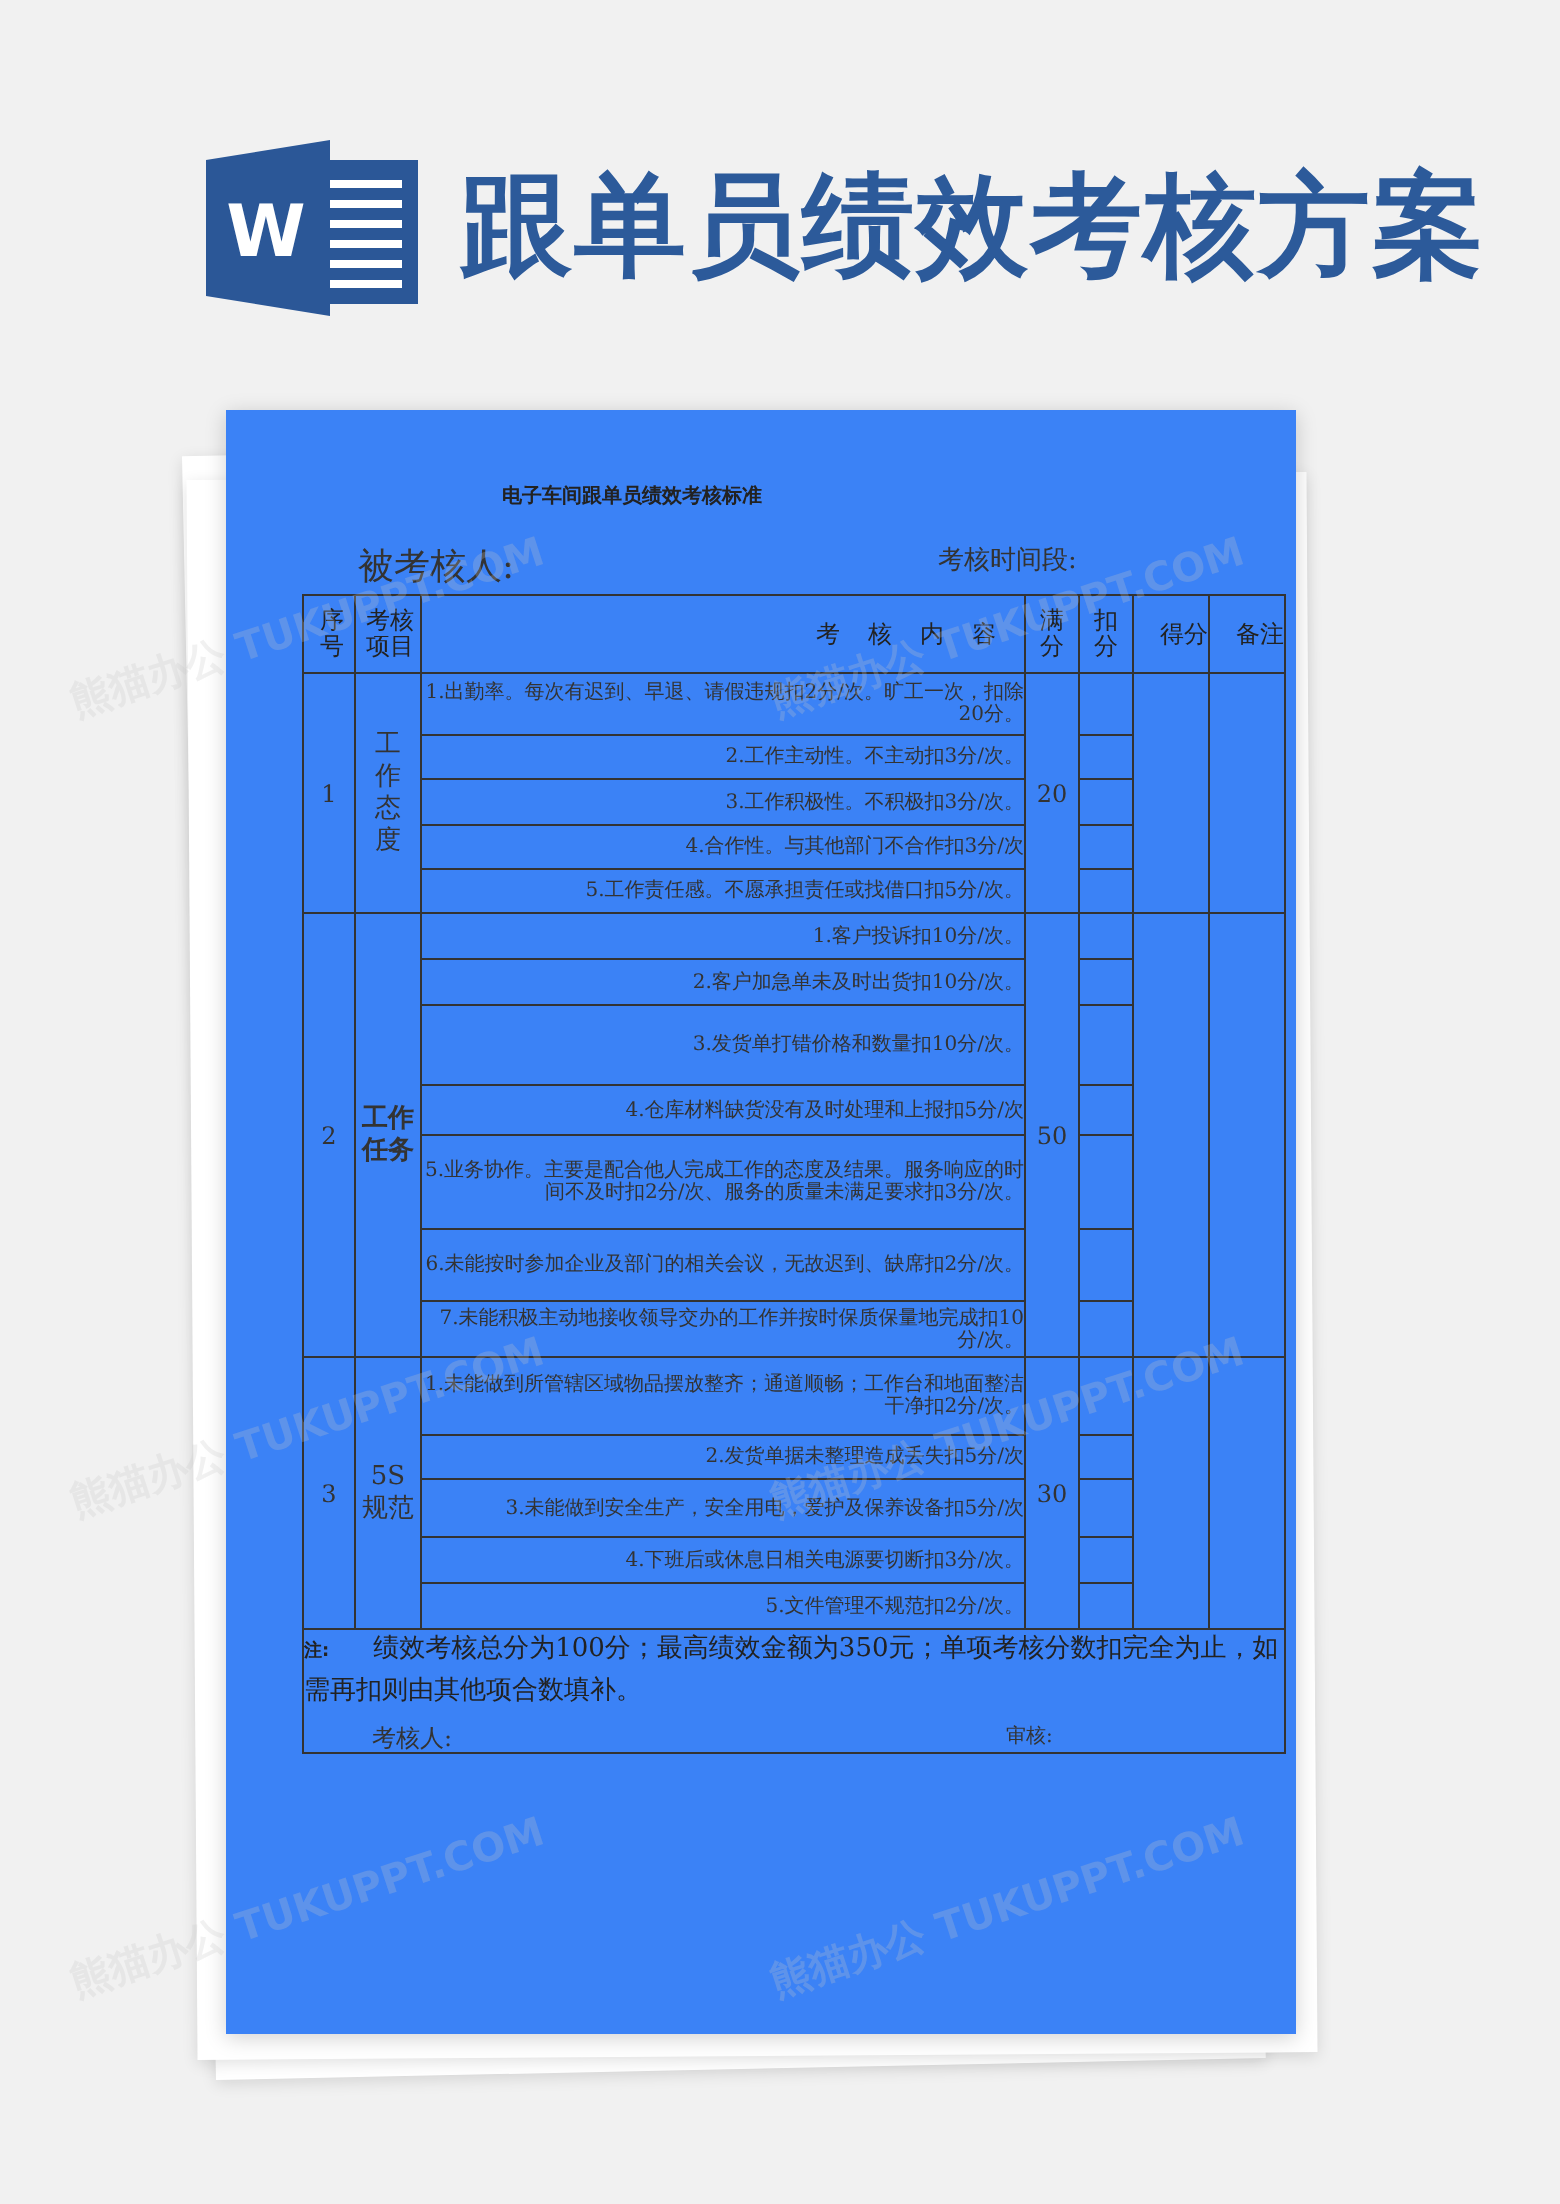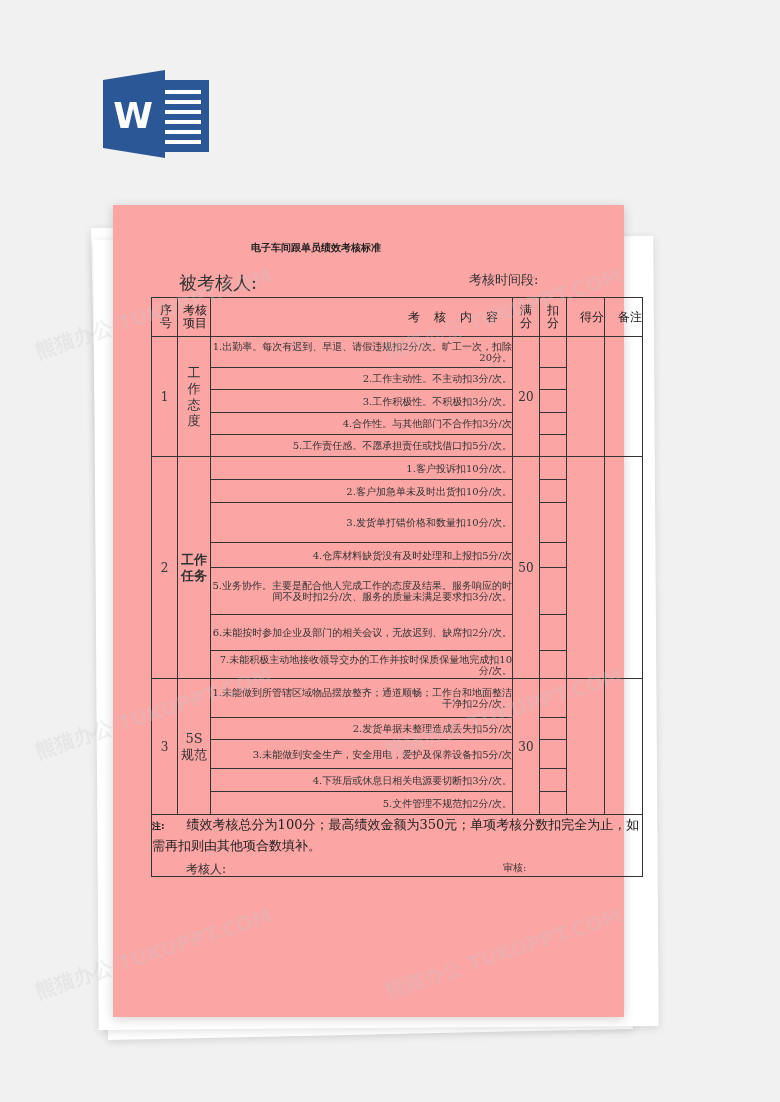--- a/index.html
+++ b/index.html
@@ -21,21 +21,21 @@
     white-space: nowrap;
   }
   .paper-back {
     position: absolute; background: #fff;
     box-shadow: 0 2px 8px rgba(0,0,0,0.12);
   }
   .paper-back.b1 { left: 96px; top: 238px; width: 560px; height: 790px; transform: rotate(-0.4deg); }
   .paper-back.b2 { left: 108px; top: 228px; width: 525px; height: 812px; transform: rotate(-1.2deg); transform-origin: 0 100%; }
   .paper {
     position: absolute; left: 113px; top: 205px; width: 511px; height: 812px;
-    background: #fca5a5; box-shadow: 0 2px 10px rgba(0,0,0,0.18);
+    background: #3b82f6; box-shadow: 0 2px 10px rgba(0,0,0,0.18); padding-left: 24px;
   }
   .doc-title {
     position: absolute; left: 138px; top: 36px; font-size: 10px; font-weight: bold;
     color: #222; font-family: "DejaVu Sans", sans-serif; white-space: nowrap;
   }
   .meta-left { position: absolute; left: 66px; top: 66px; font-size: 18px; color: #333; }
   .meta-right { position: absolute; left: 356px; top: 66px; font-size: 13px; color: #333; }
 
   table.grid {
     position: absolute; left: 38px; top: 92px; border-collapse: collapse;
@@ -80,20 +80,21 @@
       <rect x="58" y="20" width="40" height="4"></rect>
       <rect x="58" y="30" width="40" height="4"></rect>
       <rect x="58" y="40" width="40" height="4"></rect>
       <rect x="58" y="50" width="40" height="4"></rect>
       <rect x="58" y="60" width="40" height="4"></rect>
       <rect x="58" y="70" width="40" height="4"></rect>
     </g>
     <polygon points="0,10 62,0 62,88 0,78" fill="#2b5797"></polygon>
     <text x="30" y="58" fill="#fff" font-family="DejaVu Sans, sans-serif" font-weight="bold" font-size="36" text-anchor="middle">W</text>
   </svg>
+  <div class="banner-title">跟单员绩效考核方案</div>
 </div>
 
 <div class="paper-back b2"></div>
 <div class="paper-back b1"></div>
 
 <div class="paper">
   <div class="doc-title">电子车间跟单员绩效考核标准</div>
   <div class="meta-left">被考核人:</div>
   <div class="meta-right">考核时间段:</div>
 

